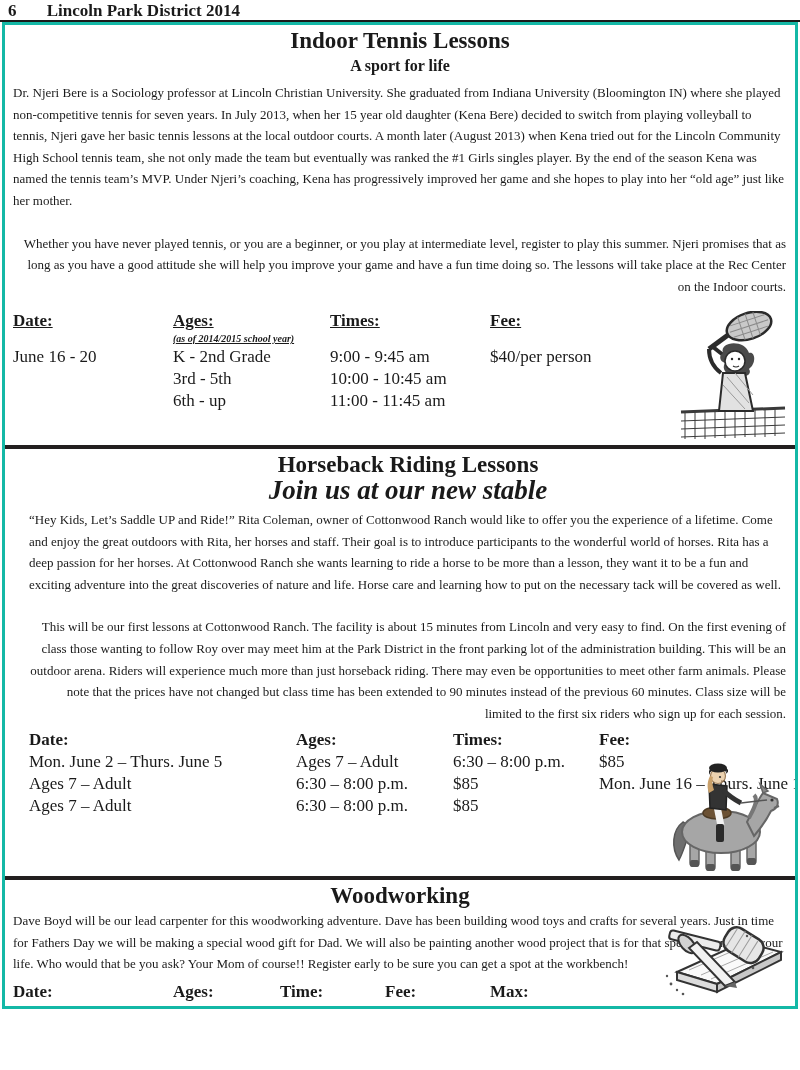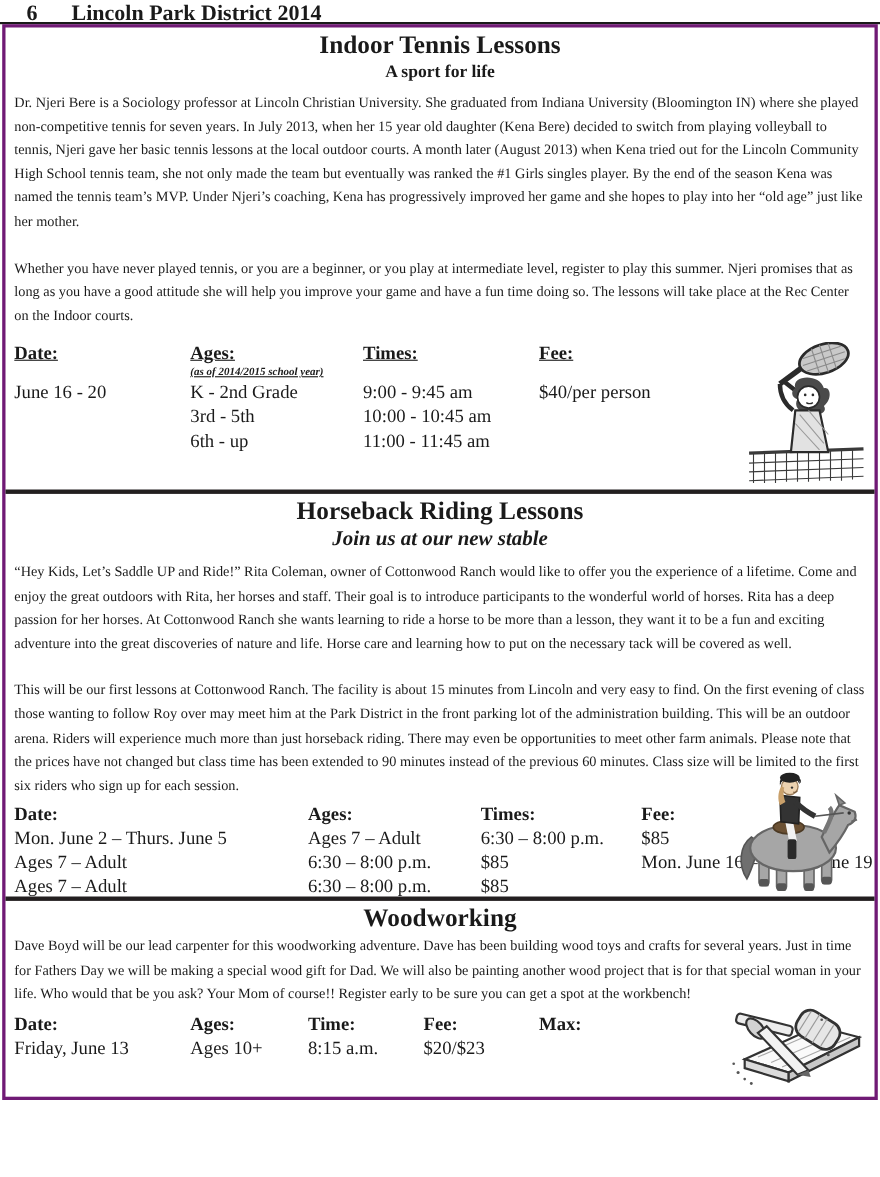--- a/index.html
+++ b/index.html
@@ -5,58 +5,58 @@
   * { margin: 0; padding: 0; box-sizing: border-box; }
   html, body {
     width: 800px; height: 1070px;
     background: #ffffff;
     color: #1a1a1a;
     font-family: "Liberation Serif", "DejaVu Serif", serif;
     overflow: hidden;
   }
   .page-header {
     height: 22px;
-    padding: 1px 0 0 24px;
+    padding: 1px 0 0 8px;
     border-bottom: 2px solid #1a1a1a;
-    font-size: 20px;
+    font-size: 17px;
     font-weight: bold;
   }
   .page-header .page-num { display: inline-block; }
   .page-header .issue-title { display: inline-block; margin-left: 26px; }
 
   .boxes {
     margin: 0 2px;
-    border: 3px solid #701a75;
+    border: 3px solid #14b8a6;
   }
   .section { position: relative; overflow: hidden; }
   .section-tennis { height: 420px; }
-  .section-horse  { height: 370px; border-top: 4px solid #231f20; }
-  .section-wood   { height: 182px; border-top: 4px solid #231f20; }
+  .section-horse  { height: 431px; border-top: 4px solid #231f20; padding-left: 16px; }
+  .section-wood   { height: 130px; border-top: 4px solid #231f20; }
 
   .sec-title {
     text-align: center;
     font-size: 23px;
     font-weight: bold;
     line-height: 27px;
     margin-top: 2px;
   }
   .sec-subtitle {
     text-align: center;
     font-size: 16px;
     font-weight: bold;
     line-height: 24px;
   }
-  .sec-subtitle.italic { font-style: italic; font-size: 19px; text-align: center; }
+  .sec-subtitle.italic { font-style: italic; font-size: 27px; text-align: center; }
 
   .para {
     font-size: 13px;
     line-height: 21.6px;
     padding: 0 9px 0 8px;
   }
-  .para + .para { margin-top: 21px; }
+  .para + .para { margin-top: 21px; text-align: right; }
   .section-tennis .para-block { margin-top: 4px; }
   .section-horse  .para-block { margin-top: 7px; }
   .section-wood   .para-block { margin-top: 1px; }
 
   .ptable {
     display: grid;
     padding-left: 8px;
     font-size: 17px;
   }
   .ptable .cell { line-height: 22px; white-space: nowrap; }

